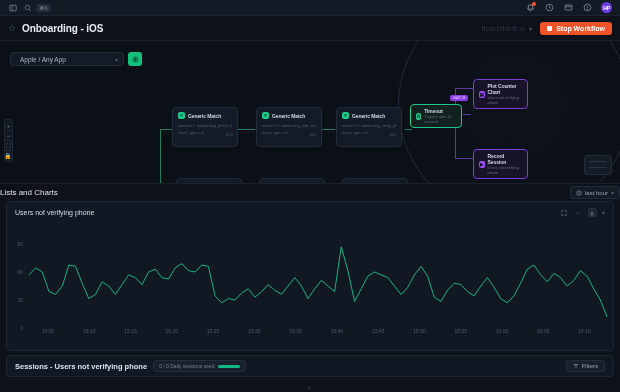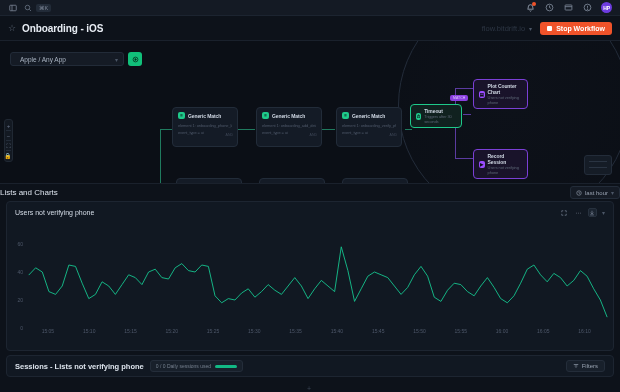--- a/index.html
+++ b/index.html
@@ -442,21 +442,21 @@
           <div class="xlab" style="left: 406.214px;">15:50</div>
           <div class="xlab" style="left: 447.5px;">15:55</div>
           <div class="xlab" style="left: 488.786px;">16:00</div>
           <div class="xlab" style="left: 530.071px;">16:05</div>
           <div class="xlab" style="left: 571.357px;">16:10</div>
         </div>
     </div>
   </div>
 
   <div class="sess-bar">
-    <span class="sess-title">Sessions - Lists not verifying phone</span>
+    <span class="sess-title">Sessions - Users not verifying phone</span>
     <div class="quota">
       <span>0 / 0 Daily sessions used</span>
       <span class="quota-bar"></span>
     </div>
     <div class="filters">
       <svg width="6" height="6" viewBox="0 0 16 16" fill="none" stroke="currentColor" stroke-width="1.8">
         <path d="M2 4h12M4.5 8h7M7 12h2"></path>
       </svg>
       <span>Filters</span>
     </div>

